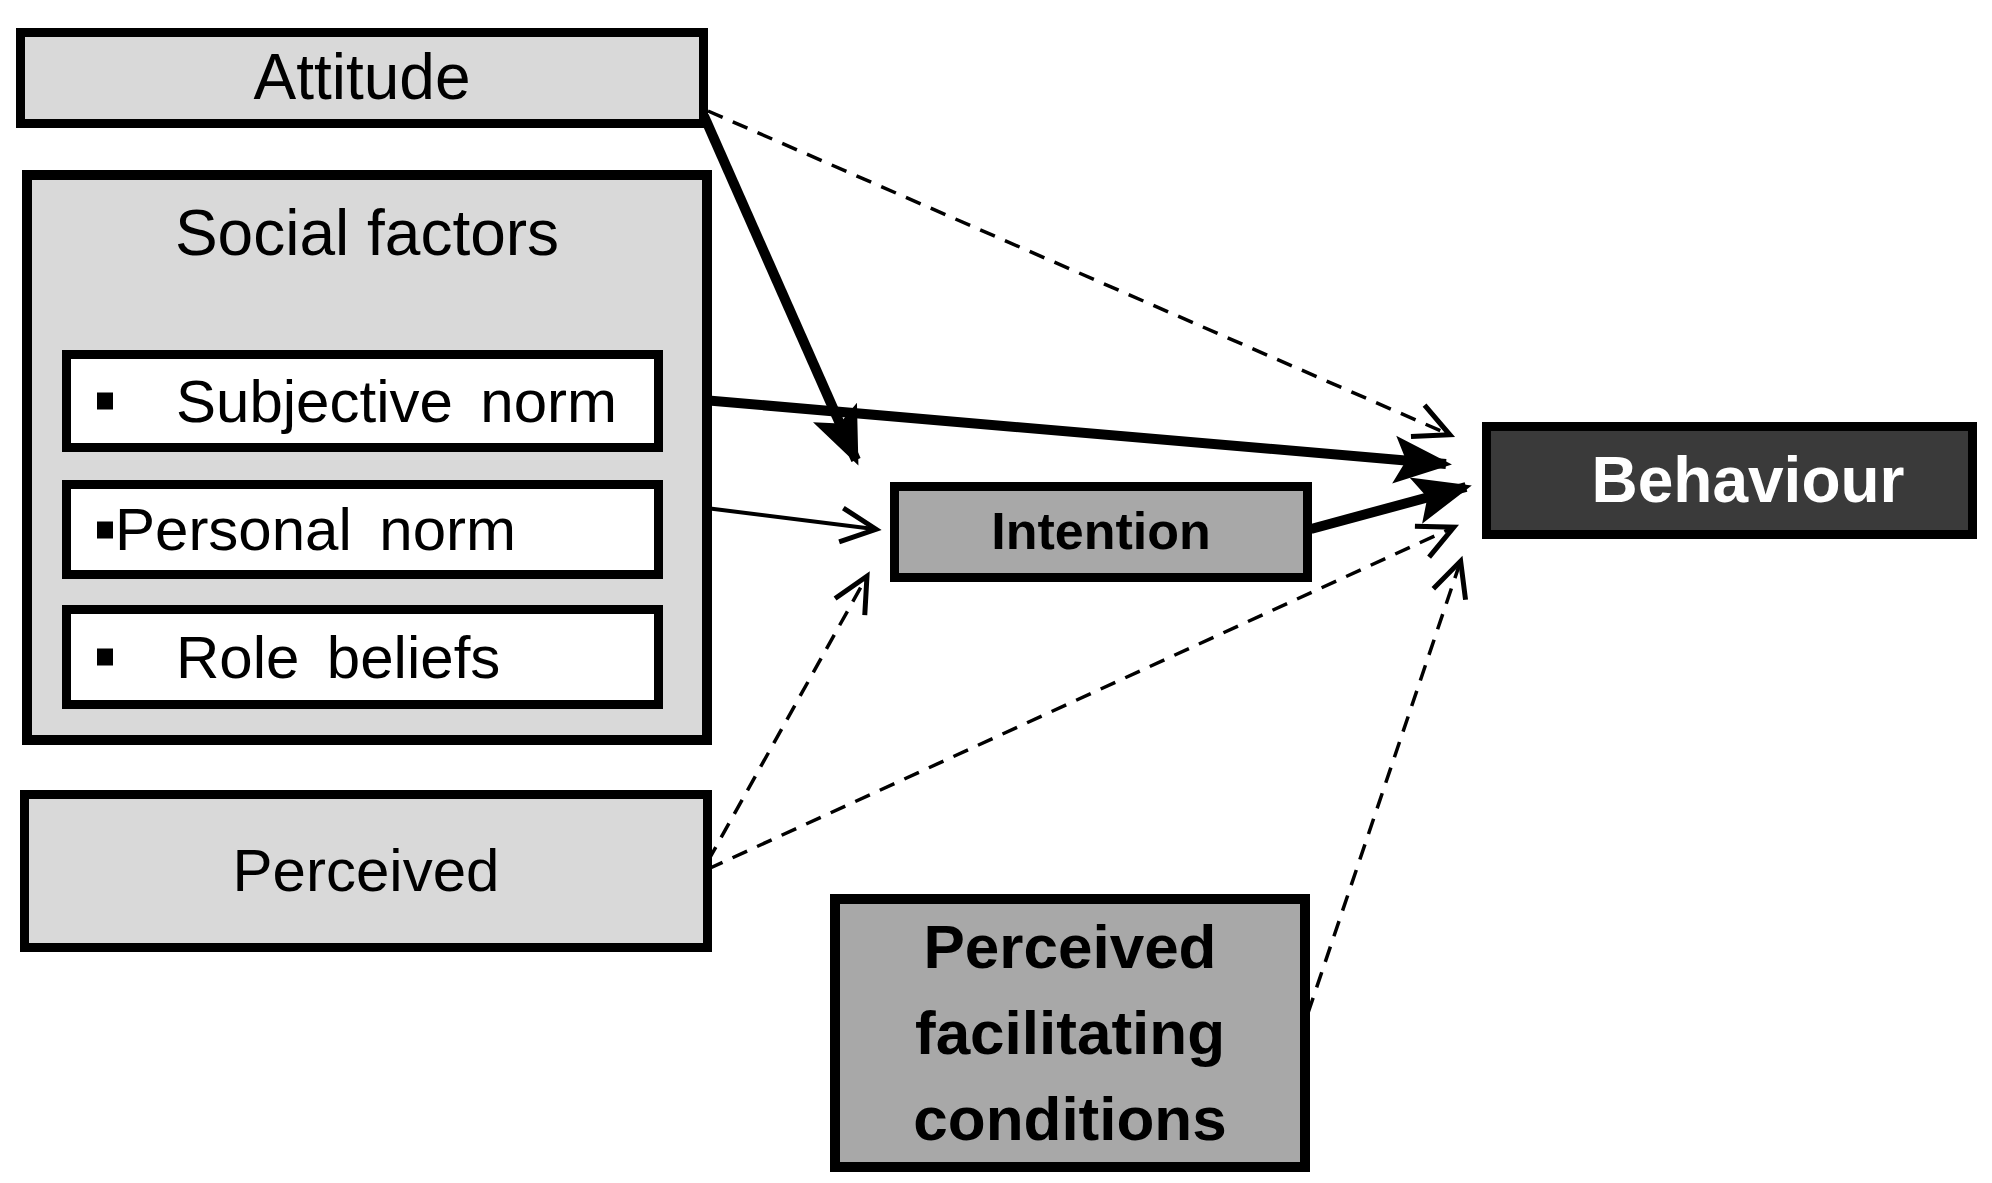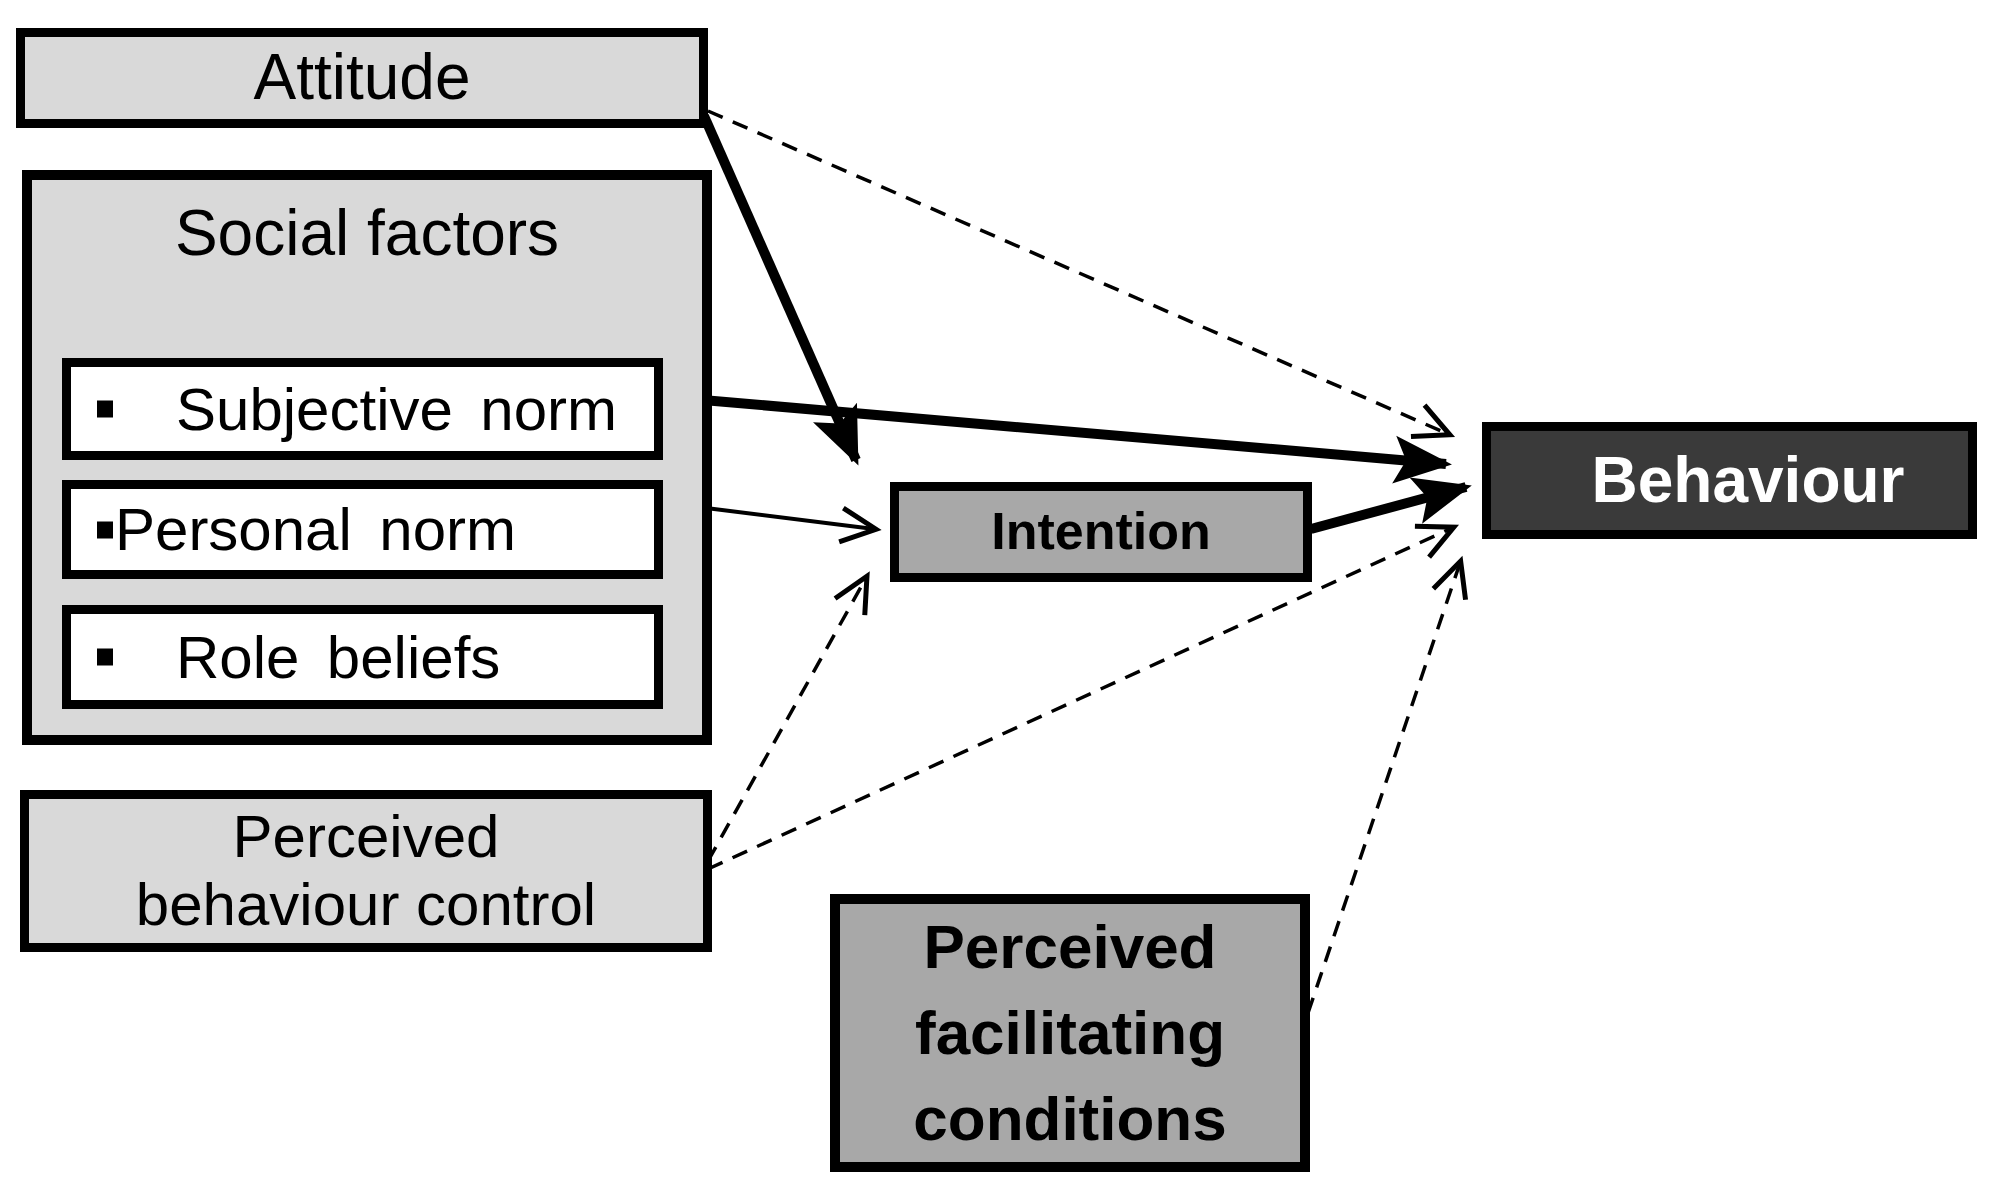--- a/index.html
+++ b/index.html
@@ -24,21 +24,21 @@
 
   #attitude{left:16px; top:16px; width:692px; height:100px; font-size:64px;}
   #social{left:22px; top:158px; width:690px; height:575px; border-width:10px;
           justify-content:flex-start;text-align:right;}
   #social-title{margin-top:14px; font-size:64px; line-height:78px;}
   .subbox{
     position:absolute; box-sizing:border-box; border:9px solid var(--border);
     background:#ffffff; display:flex; align-items:center; text-align:left;
     font-size:60px; word-spacing:0.18em; padding-left:105px; width:601px; left:62px;
   }
-  #sub1{top:346px; height:102px;}
+  #sub1{top:338px; height:102px;}
   #sub2{top:468px; height:99px;padding-left:44px;}
   #sub3{top:593px; height:104px;}
   .bullet{
     position:absolute; left:26px; top:50%; transform:translateY(-50%);
     width:16px; height:17px; background:var(--border);
   }
   #pbc{left:20px; top:778px; width:692px; height:162px; font-size:60px; line-height:68px;}
   #intention{left:890px; top:470px; width:422px; height:100px; font-size:52px;}
   #pfc{left:830px; top:882px; width:480px; height:278px; border-width:10px;
        font-size:62px; line-height:86px;}
@@ -89,21 +89,20 @@
     <span class="bullet"></span>
     <span>Personal norm</span>
   </div>
   <div id="sub3" class="subbox">
     <span class="bullet"></span>
     <span>Role beliefs</span>
   </div>
 
   <div id="pbc" class="box light">
     <span>Perceived</span>
-    <span>behaviour control</span>
   </div>
 
   <div id="intention" class="box medium bold">
     <span>Intention</span>
   </div>
 
   <div id="pfc" class="box medium bold">
     <span>Perceived</span>
     <span>facilitating</span>
     <span>conditions</span>

